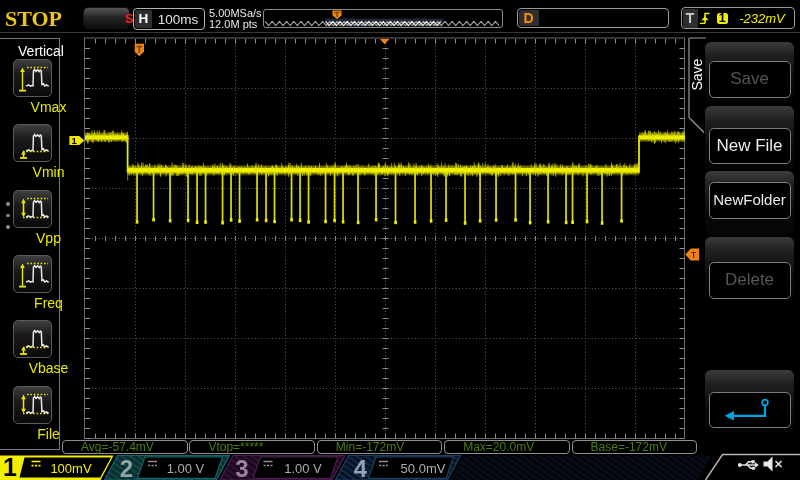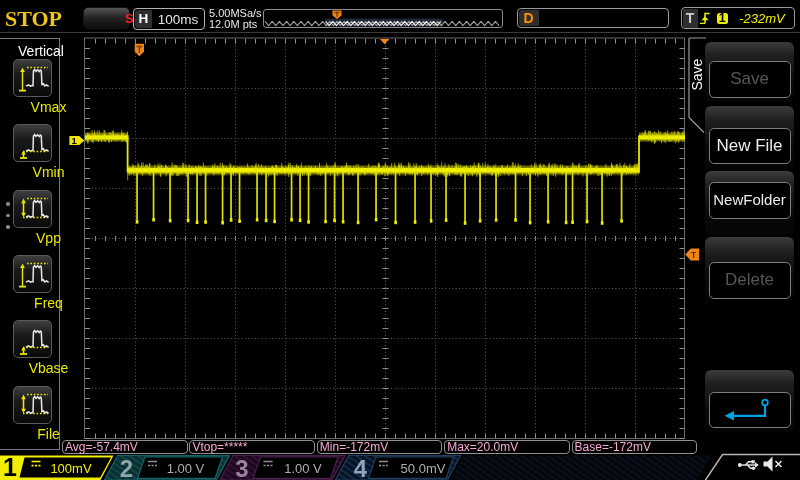--- a/index.html
+++ b/index.html
@@ -39,21 +39,21 @@
 .well { position:absolute; left:704.5px; width:89px; border-radius:6px;
   background:linear-gradient(#3c3c3c,#202020 22%,#0a0a0a 62%,#050505); }
 .key { position:absolute; left:708.5px; width:82px; height:36.5px; background:#000;
   border:1.5px solid #7e7e7e; border-radius:5px; text-align:center; line-height:34px; font-size:17px; }
 .dis { color:#565656; }
 .ena { color:#ececec; }
 #savetab { left:685px; top:64px; width:25px; height:28px; color:#fff; font-size:14px;
   transform:rotate(-90deg); transform-origin:center; text-align:center; line-height:28px; top:64px; left:684px; }
 
 .meas { position:absolute; top:440px; width:125.5px; height:14px; background:#000;
-  border:1px solid #909090; border-radius:4px; color:#f9a8d4; font-size:12px; line-height:12px; padding-left:2px; }
+  border:1px solid #909090; border-radius:4px; color:#4d7c0f; font-size:12px; line-height:12px; padding-left:18px; }
 </style></head>
 <body>
 
 <div class="abs" id="logo">STOP</div>
 <div class="abs" id="stop">STOP</div>
 <div class="abs" id="hbox">
     <div class="tile">H</div>
     <div class="val">100ms</div>
   </div>
 <div class="abs" id="rate">5.00MSa/s<br>12.0M pts</div>

